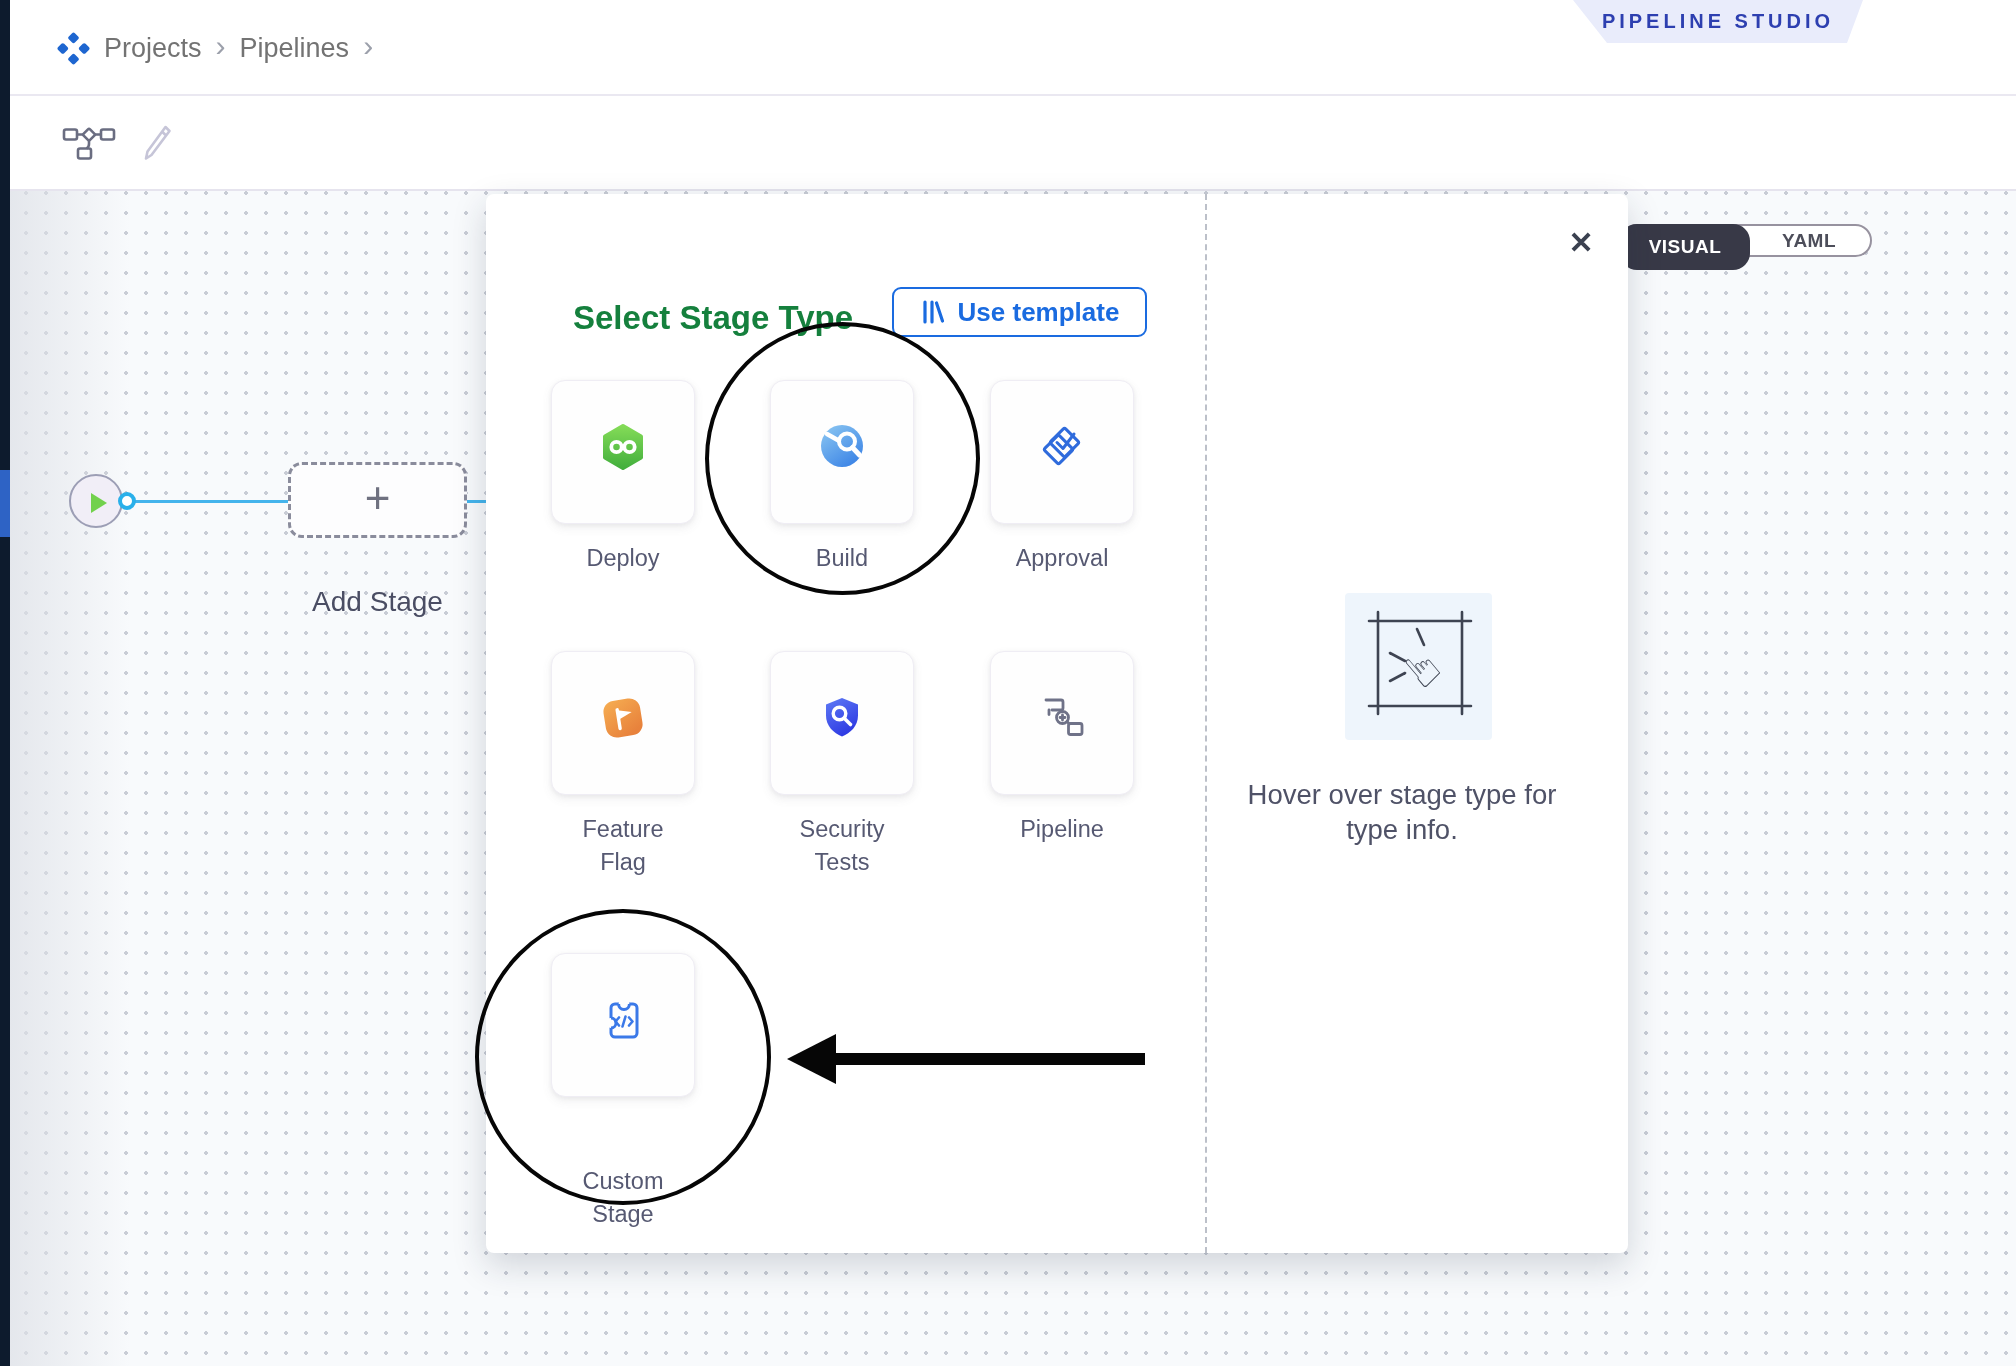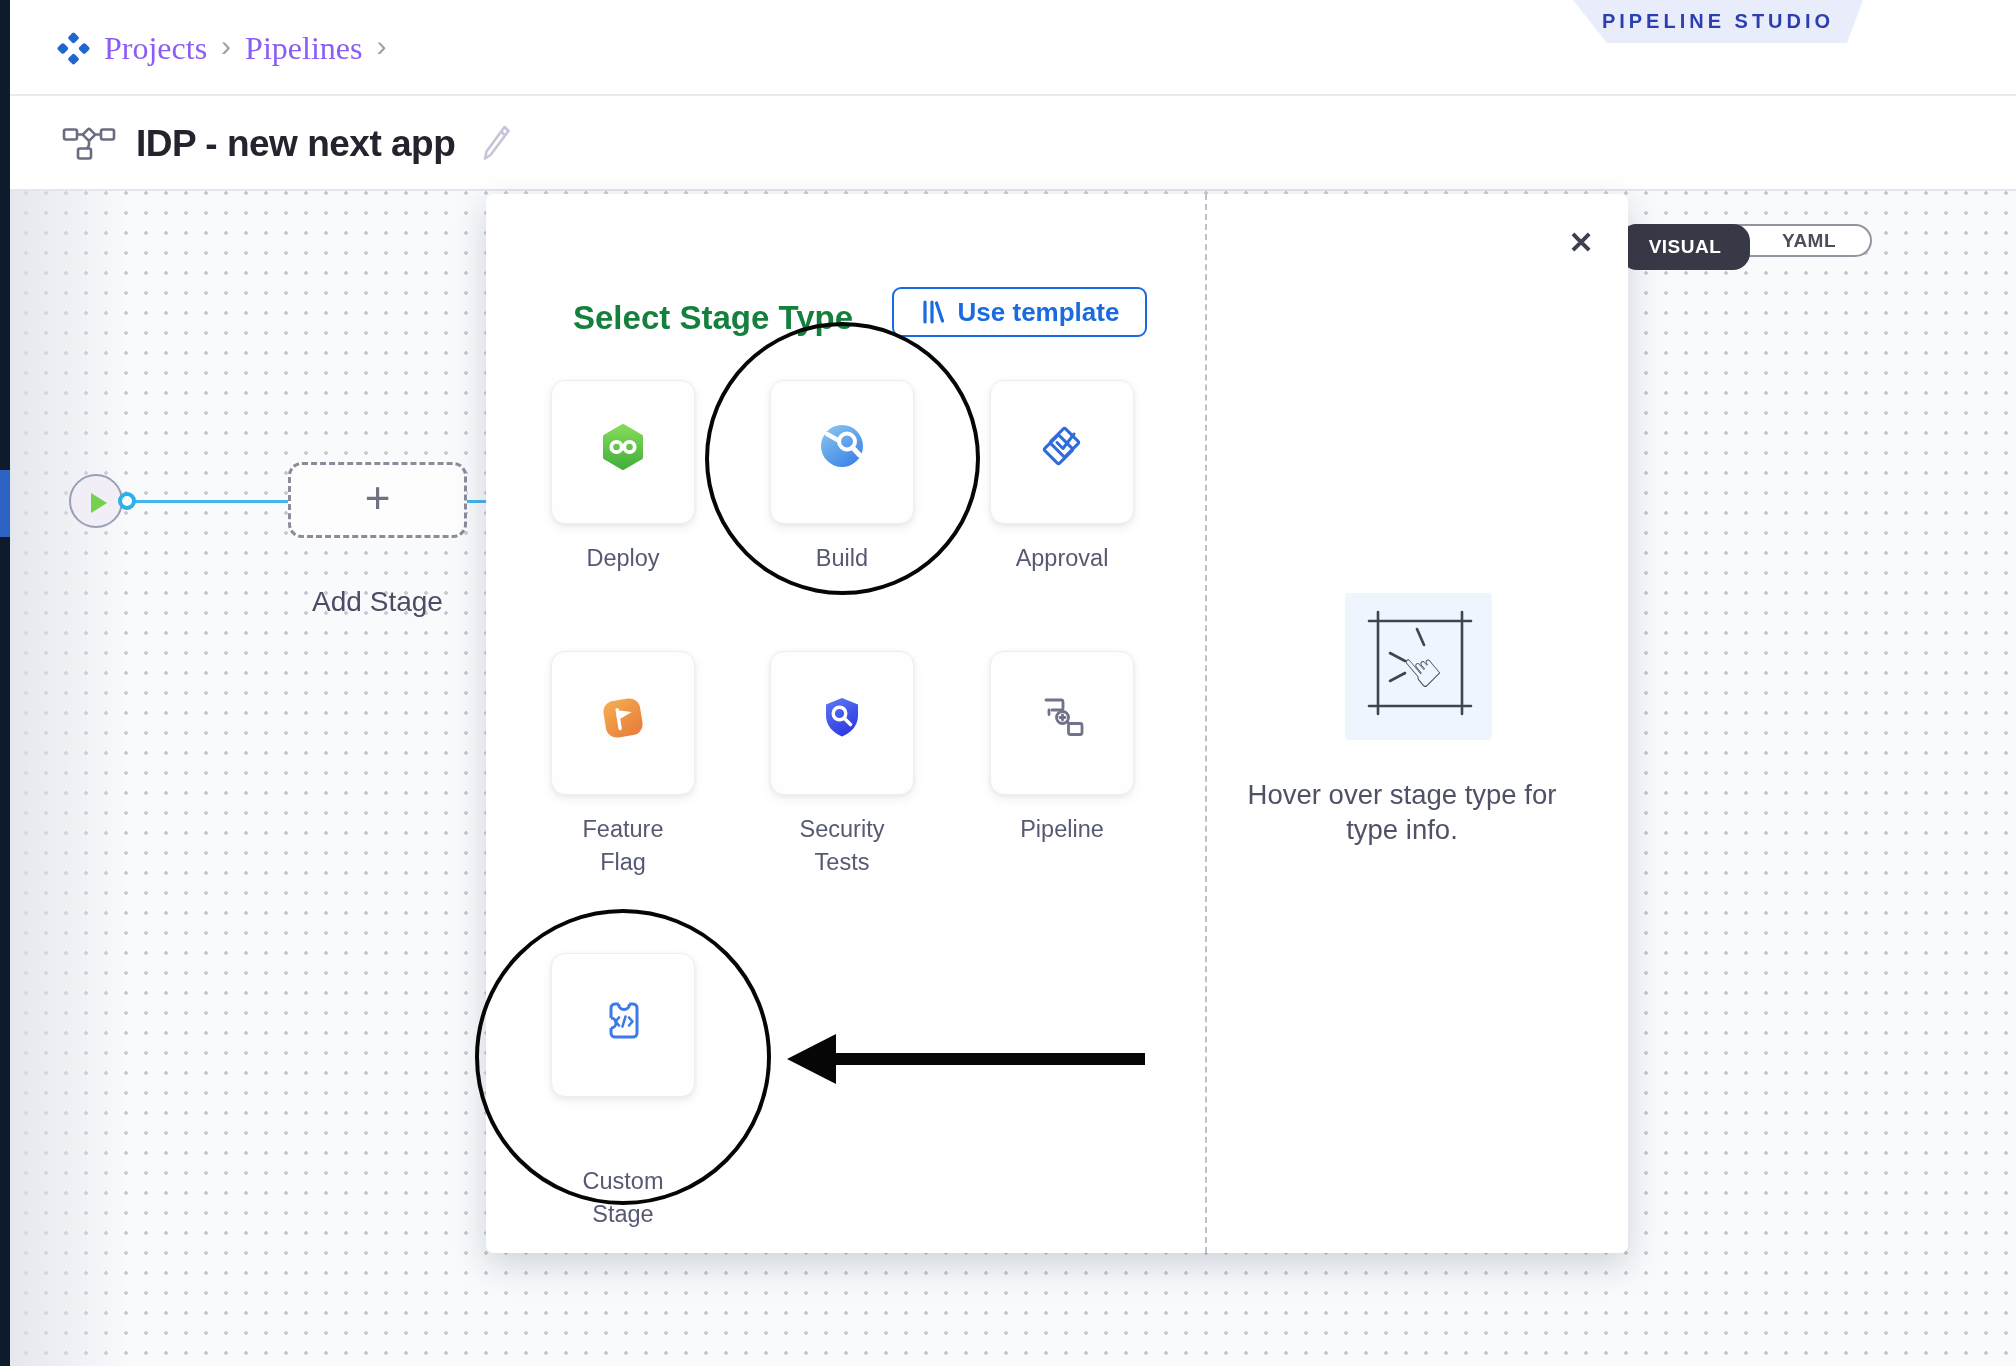--- a/index.html
+++ b/index.html
@@ -6,21 +6,21 @@
   body { font-family:"Liberation Sans", sans-serif; background:#ffffff; }
   #screen { position:relative; width:2016px; height:1366px; overflow:hidden; background:#ffffff; }
 
   
   .left-strip { position:absolute; left:0; top:0; width:10px; height:1366px; background:#0d1b2d; z-index:6; }
   .left-strip-highlight { position:absolute; left:0; top:470px; width:10px; height:67px; background:#2e63c5; }
 
   
   .topbar { position:absolute; left:10px; top:0; right:0; height:96px; background:#fff; border-bottom:2px solid #eae8f1; z-index:5; }
   .breadcrumb { position:absolute; left:47px; top:0; height:96px; display:flex; align-items:center; gap:14px; }
-  .crumb-link { color:#8b5cf6; font-size:32px; cursor:pointer;font-family:Liberation Serif, serif; }
+  .crumb-link { color:#737373; font-size:27px; cursor:pointer; }
   .crumb-sep { color:#9ca0ab; font-size:30px; line-height:1; padding-bottom:4px; }
 
   .titlebar { position:absolute; left:10px; top:96px; right:0; height:95px; background:#fff; border-bottom:2px solid #e6e4ee; z-index:5; }
   .page-title-wrap { position:absolute; left:52px; top:0; height:95px; display:flex; align-items:center; gap:20px; }
   .page-title { font-size:37px; font-weight:bold; color:#23242d; letter-spacing:-0.5px; }
 
   .studio-badge { position:absolute; left:1573px; top:0; width:290px; height:43px; background:#e9ecfb;
     clip-path:polygon(0 0, 100% 0, calc(100% - 16px) 100%, 34px 100%);
     display:flex; align-items:center; justify-content:center; z-index:7; }
   .studio-badge span { color:#2d3fb0; font-size:20px; font-weight:bold; letter-spacing:4px; }
@@ -109,21 +109,20 @@
     <div class="page-title-wrap">
       <span style="display:inline-flex;">
         <svg width="54" height="34" viewBox="0 0 54 34" fill="none" stroke="#6a6d81" stroke-width="2.6">
           <rect x="2" y="2.5" width="13" height="10" rx="2"></rect>
           <rect x="39" y="2.5" width="13" height="10" rx="2"></rect>
           <rect x="16" y="21.5" width="13" height="10" rx="2"></rect>
           <rect x="22.6" y="3.1" width="9" height="9" rx="1.5" transform="rotate(45 27 7.5)"></rect>
           <path d="M15 7.5 H21 M33 7.5 H39 M27 13 V17 Q27 20 24.5 21.5"></path>
         </svg>
       </span>
-      <span class="page-title">IDP - new next app</span>
       <span style="display:inline-flex; margin-left:6px; cursor:pointer;">
         <svg width="30" height="40" viewBox="0 0 30 40" fill="none" stroke="#c6c5d8" stroke-width="2.6" stroke-linejoin="round">
           <path d="M23.5 3 L27.5 7 L9.5 31 L4 34.5 L5.5 27.5 Z M20 7.5 L24.5 12"></path>
         </svg>
       </span>
     </div>
     <div class="view-toggle">
       <div class="toggle-visual">VISUAL</div>
       <div class="toggle-yaml">YAML</div>
     </div>

